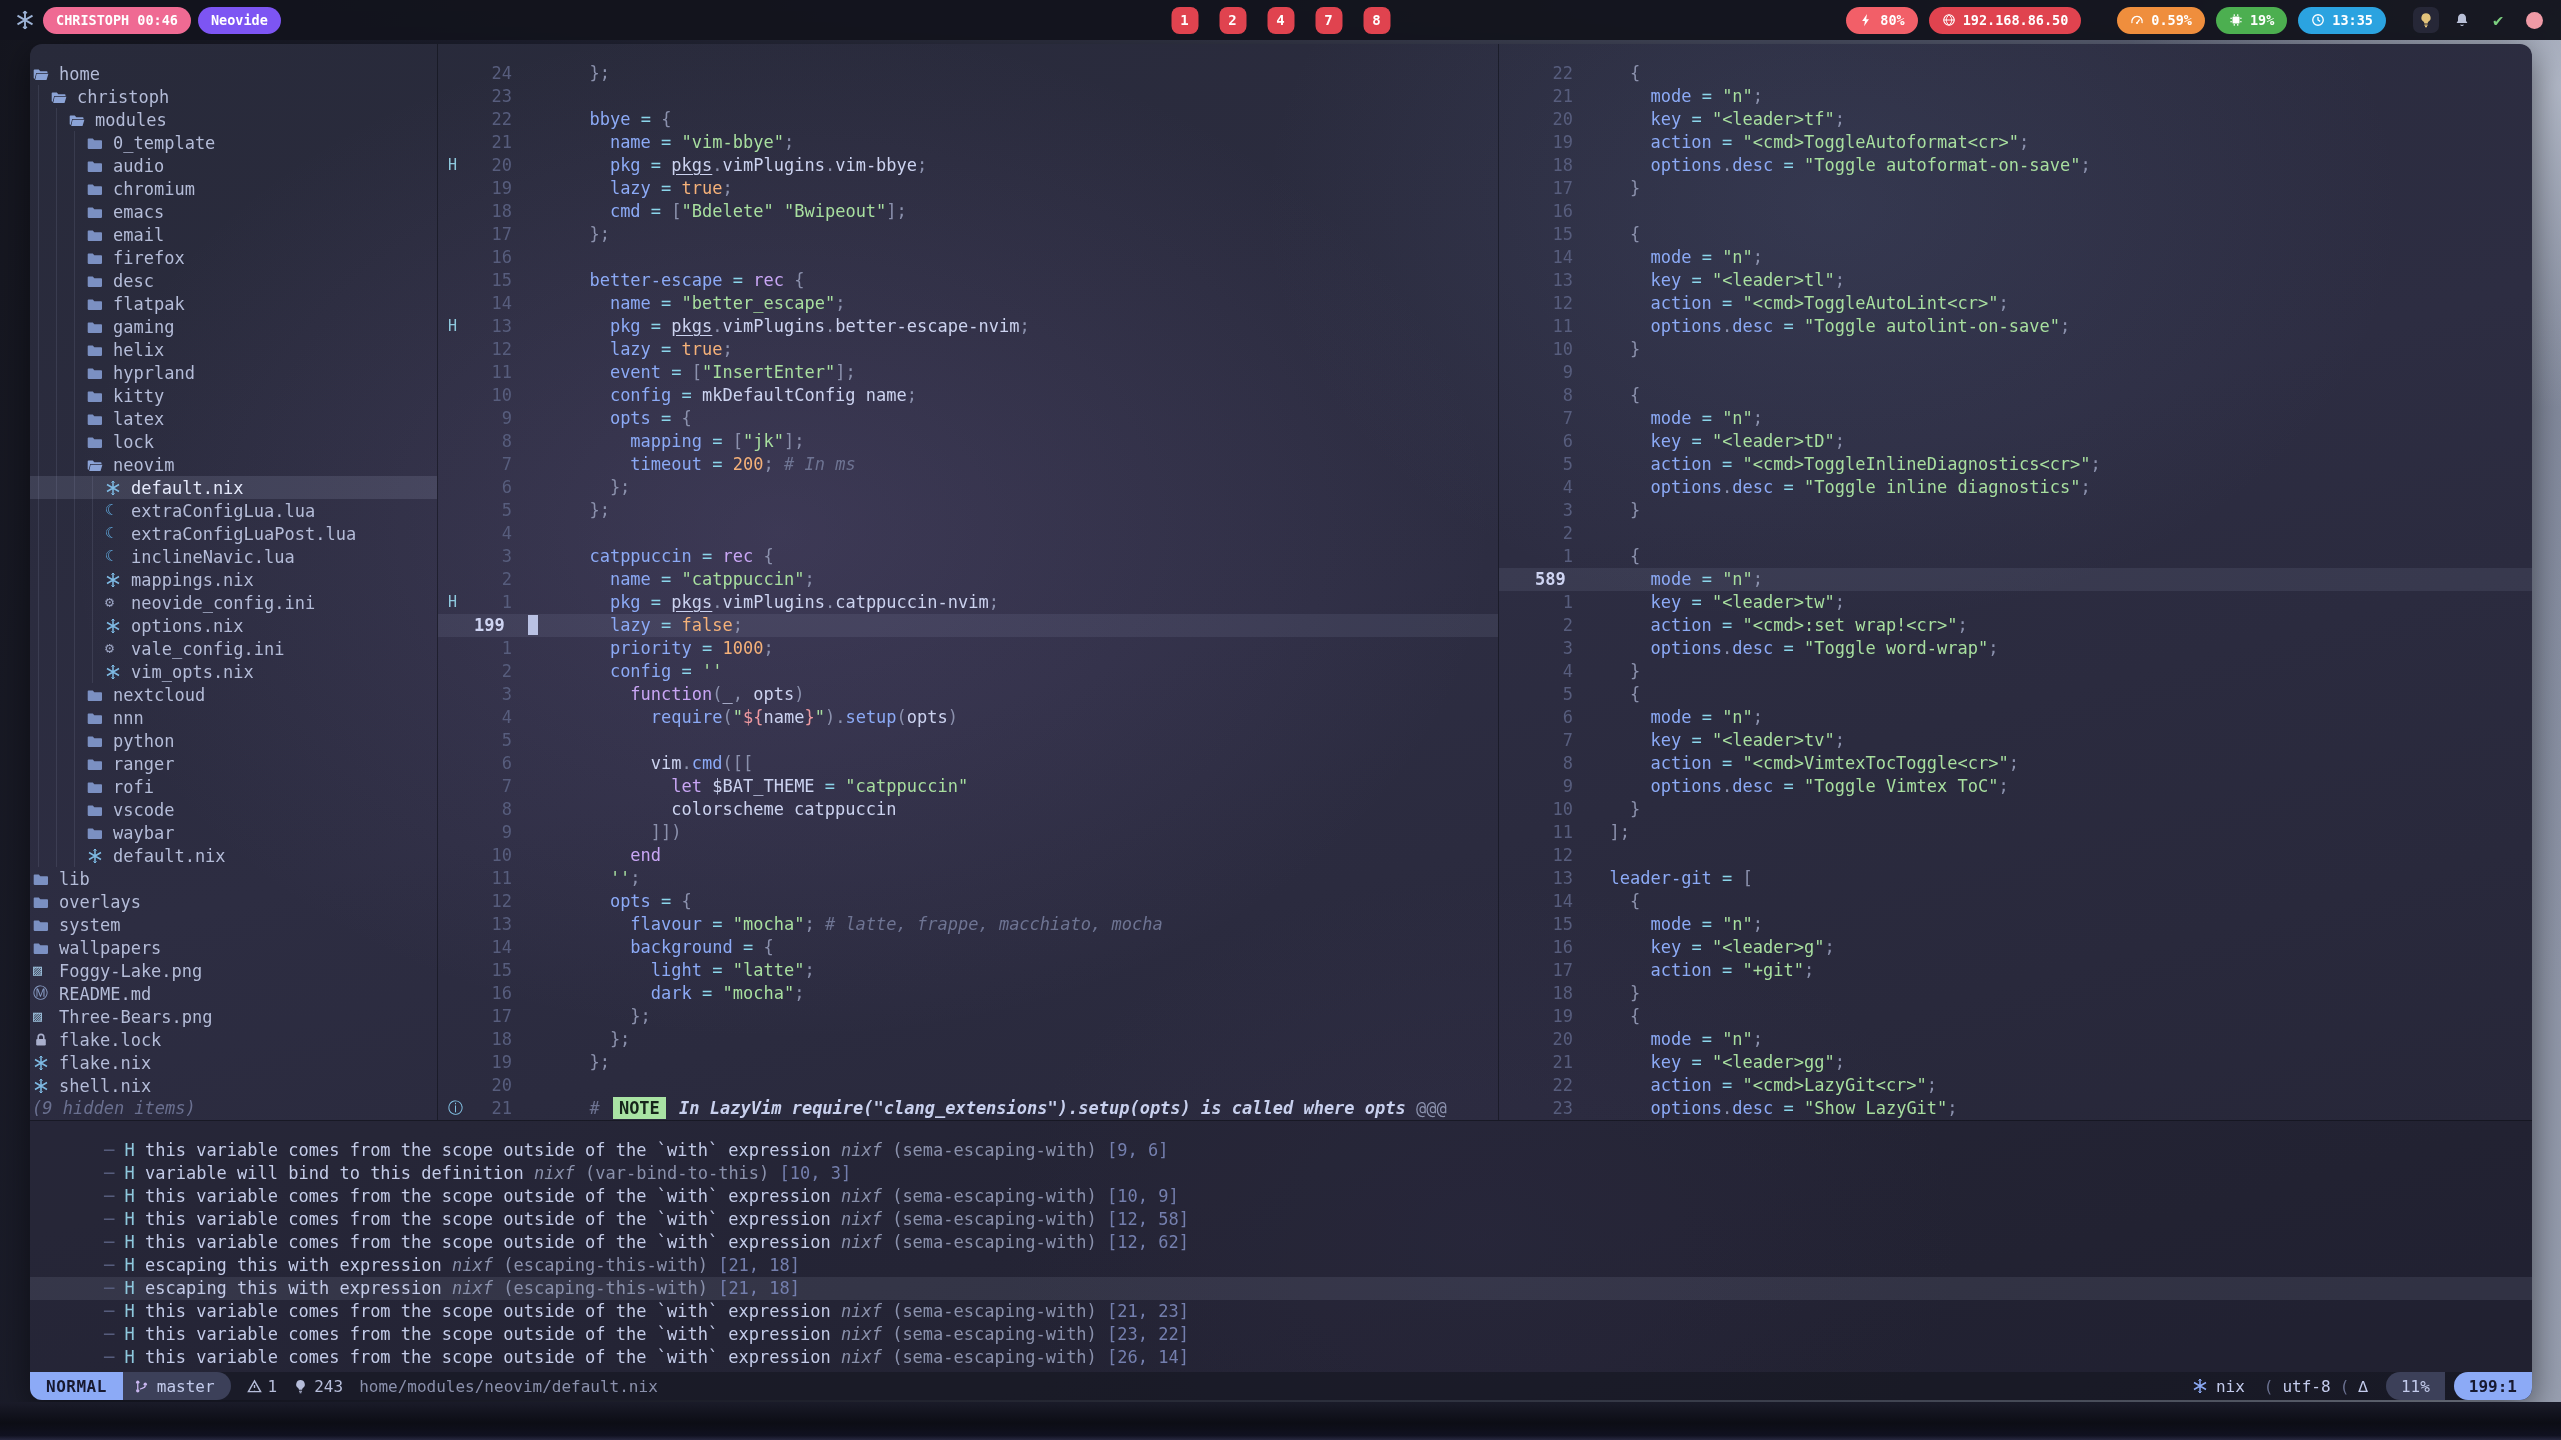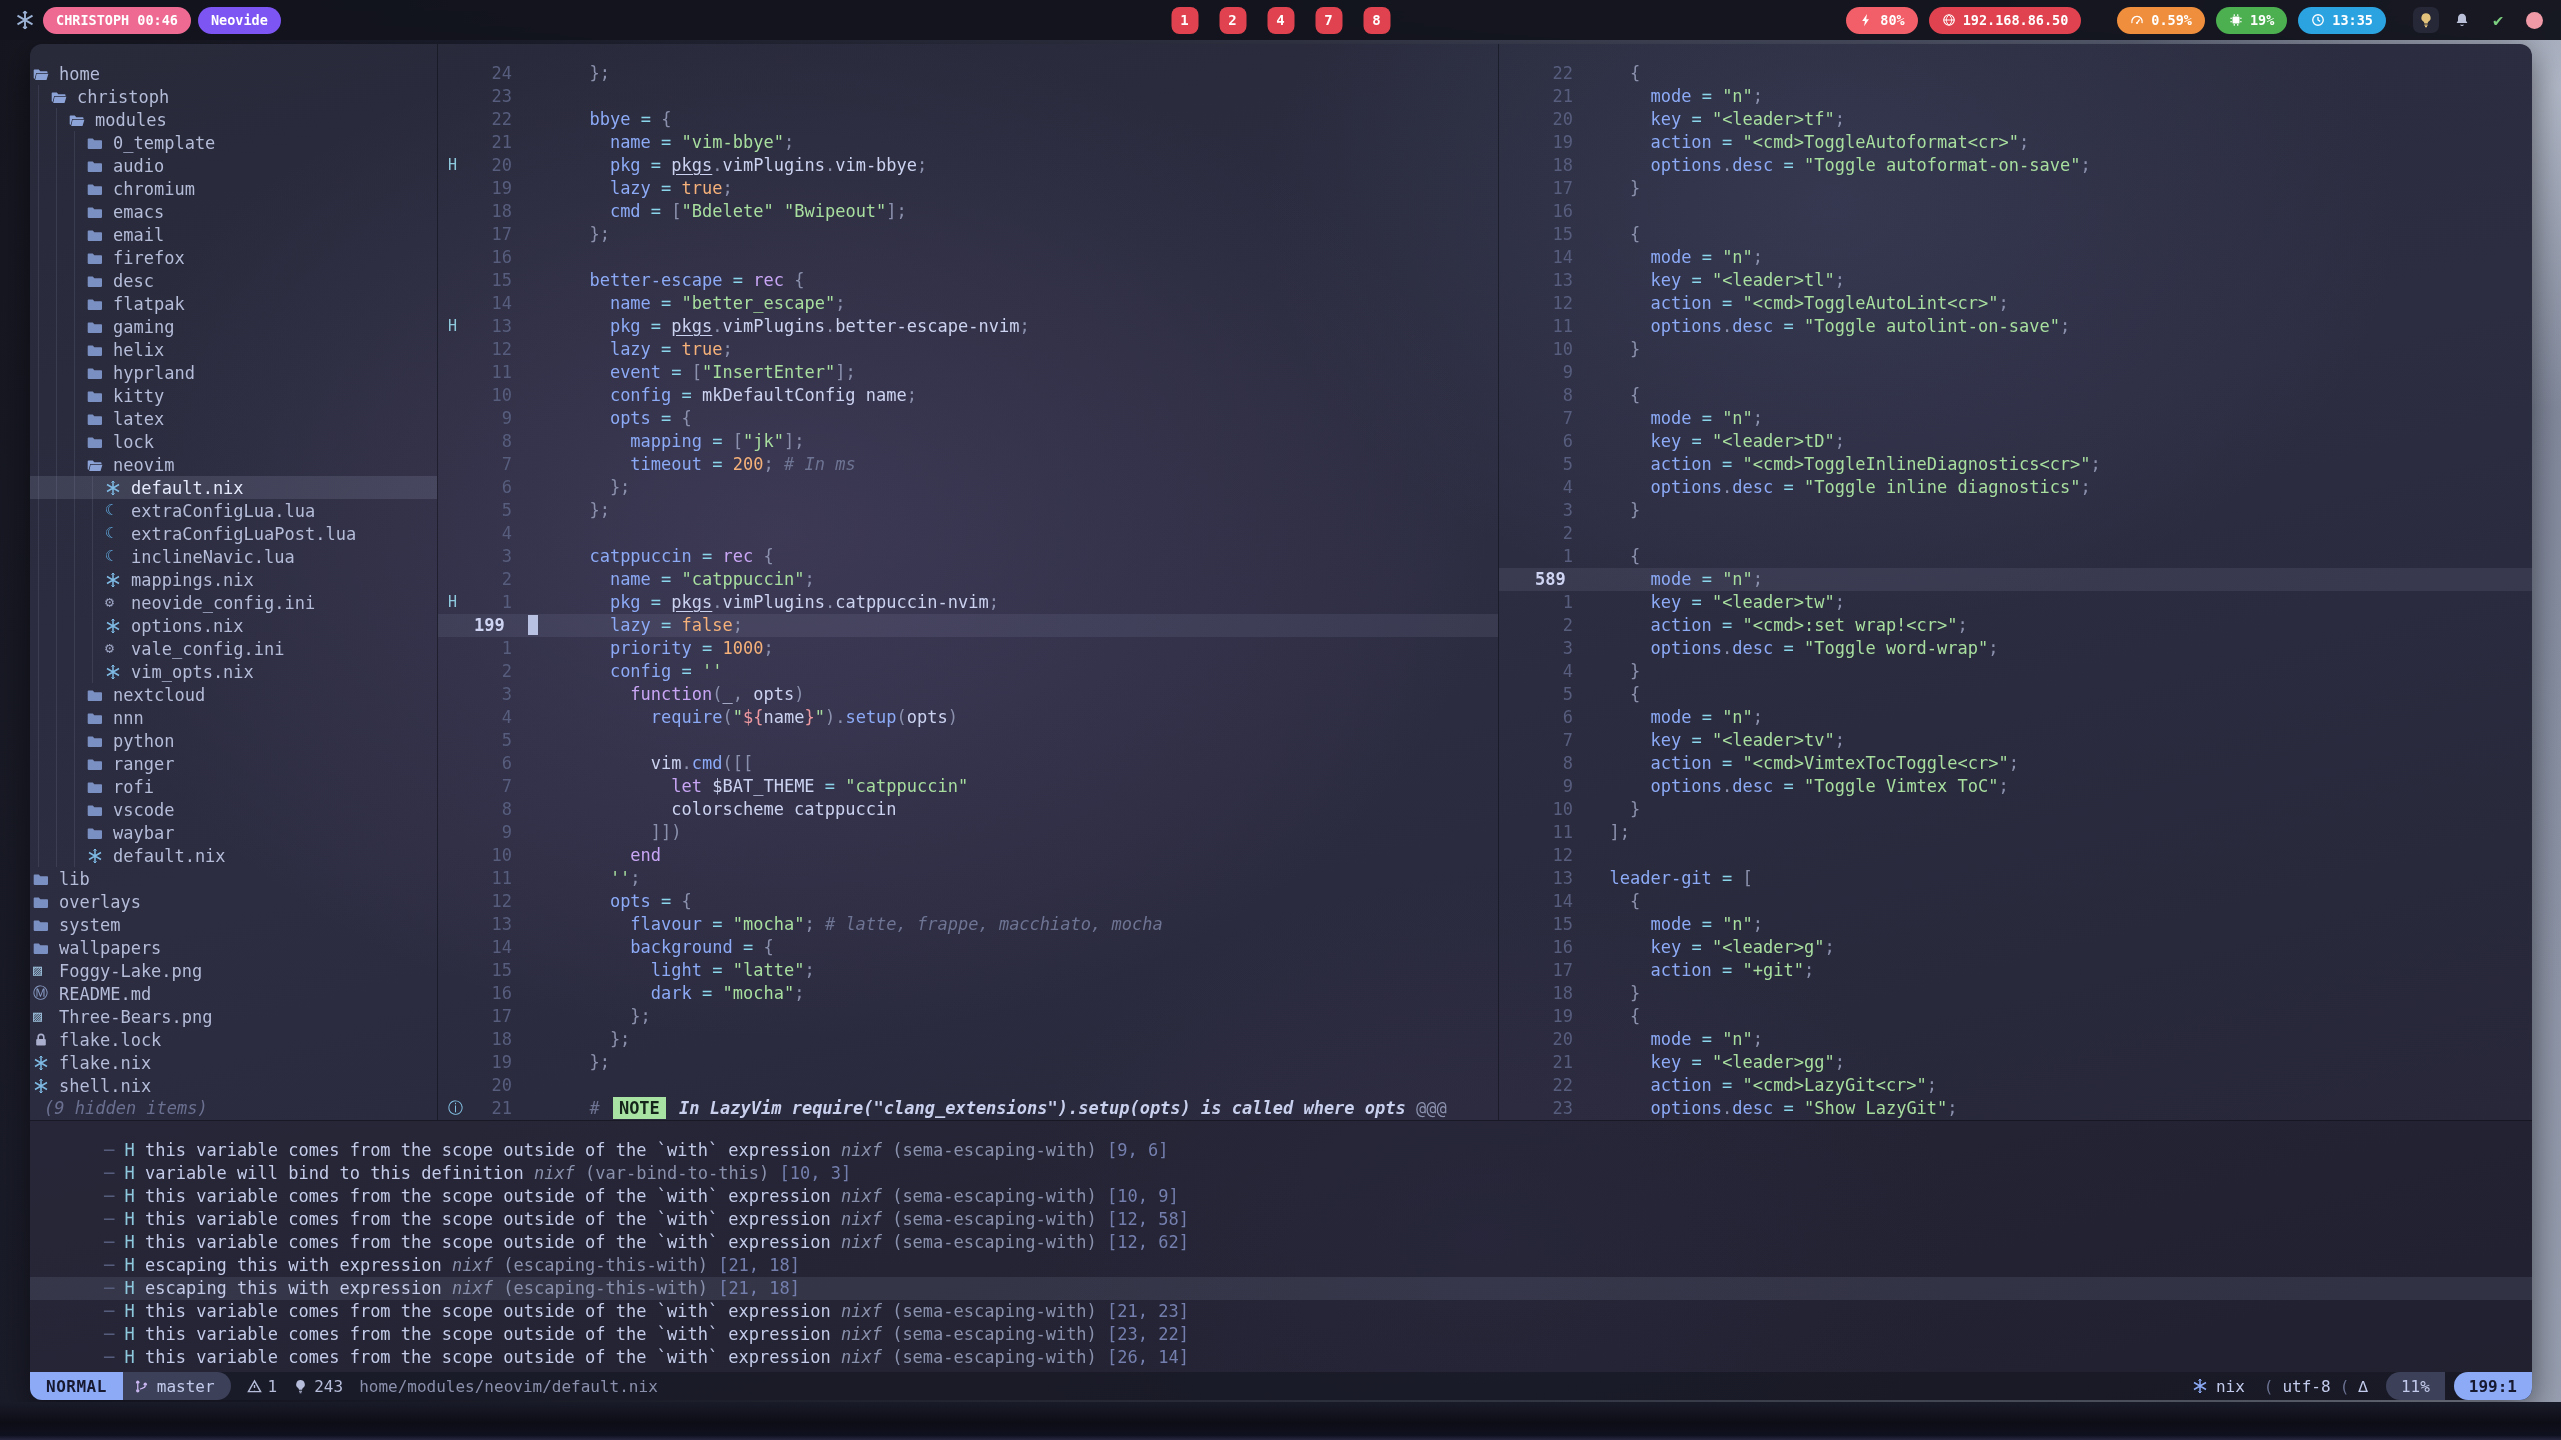--- a/index.html
+++ b/index.html
@@ -43,21 +43,21 @@
 
   
   .filetree{width:408px;padding-top:18px;border-right:1px solid rgba(10,11,18,.5);overflow:hidden;flex:none}
   .trow{height:23px;display:flex;align-items:center;font-size:17px;color:#b4bcd8;padding-left:3px;white-space:pre}
   .trow.sel{background:rgba(200,208,240,.13);color:#e4e9fb}
   .gl{width:18px;align-self:stretch;position:relative;flex:none}
   .gl::before{content:"";position:absolute;left:5px;top:0;bottom:0;border-left:1px solid rgba(170,180,212,.13)}
   .ticon{width:26px;flex:none;display:flex;align-items:center;font-size:15px;line-height:1}
   .ticon svg{width:16px;height:16px}
   .tlabel{overflow:hidden;text-overflow:clip}
-  .tfooter{font-style:italic;color:#6a7090;padding-left:14px;height:23px;line-height:23px;font-size:17px}
+  .tfooter{font-style:italic;color:#6a7090;padding-left:2px;height:23px;line-height:23px;font-size:17px}
 
   
   .pane{padding-top:18px;overflow:hidden}
   .pane.mid{flex:1}
   .pane.right{width:1034px;flex:none;border-left:1px solid rgba(10,11,18,.5)}
   .cline{height:23px;line-height:23px;display:flex;white-space:pre;font-size:17px}
   .cline.cur{background:rgba(200,208,240,.085)}
   .sign{width:34px;flex:none;padding-left:10px;color:#8ec8dd;font-size:15px}
   .sign.info{color:#85c5e8}
   .lnum{width:56px;flex:none;text-align:right;padding-right:16px;color:#575d7d}

